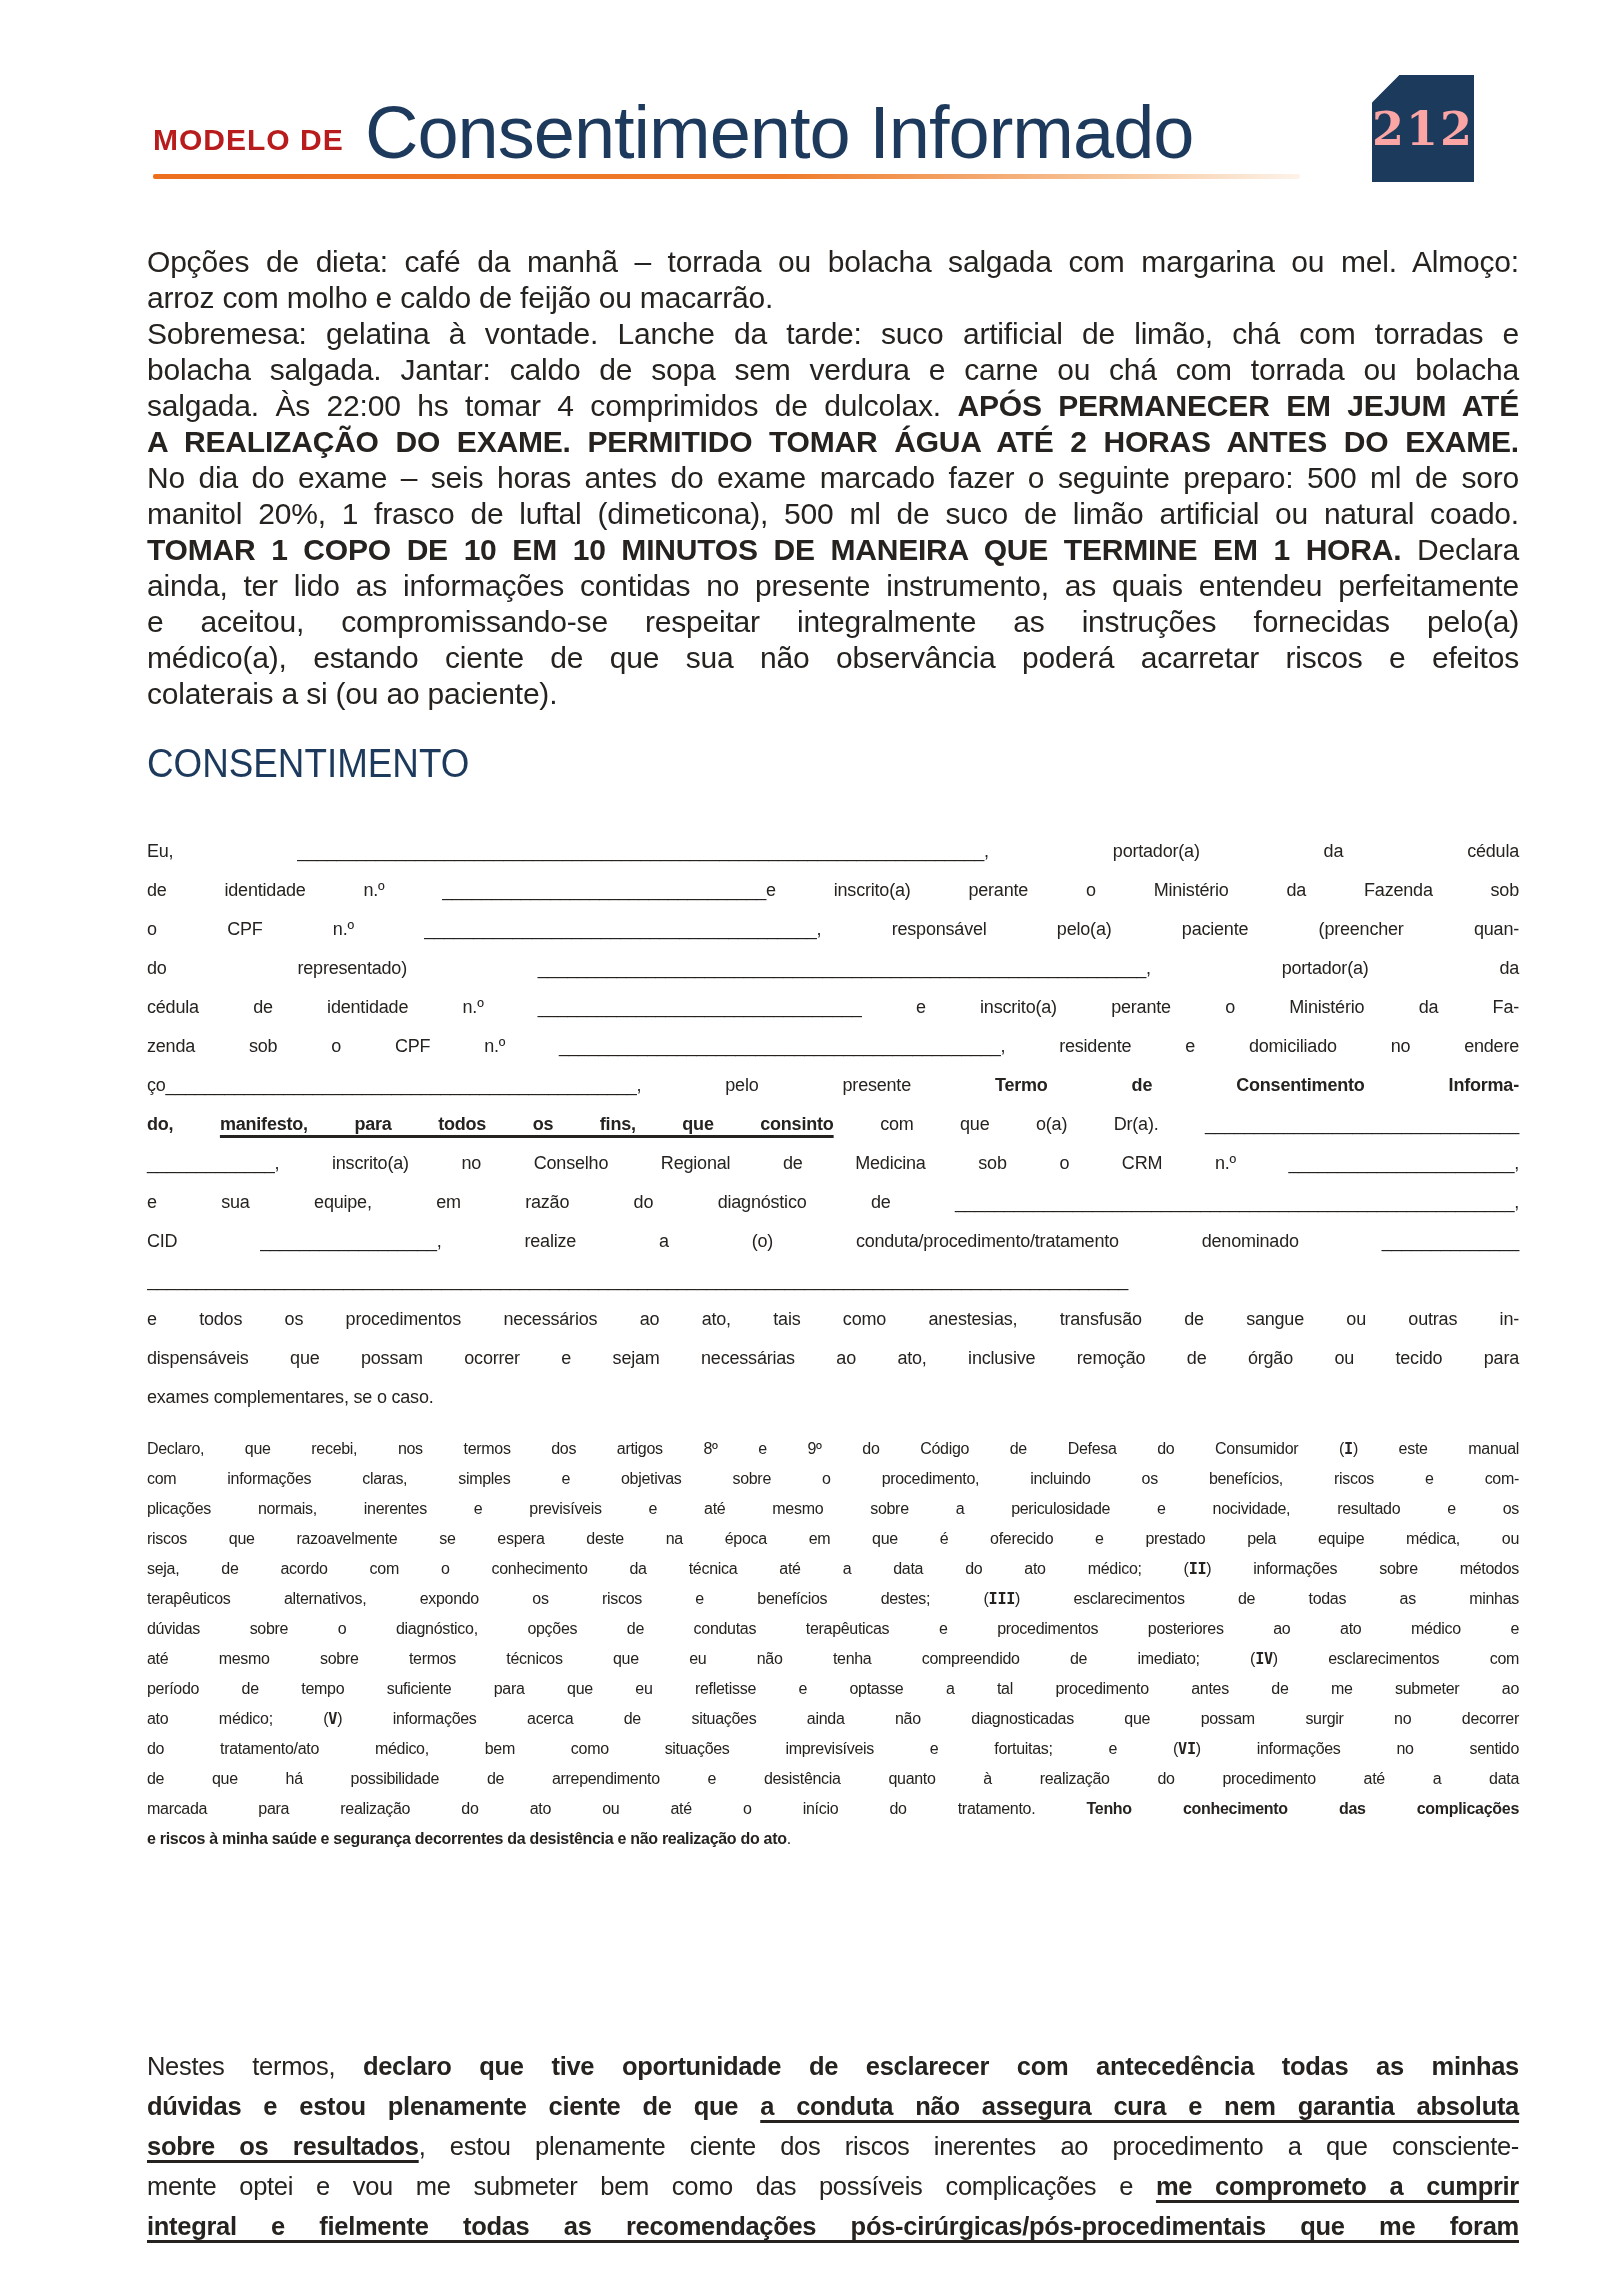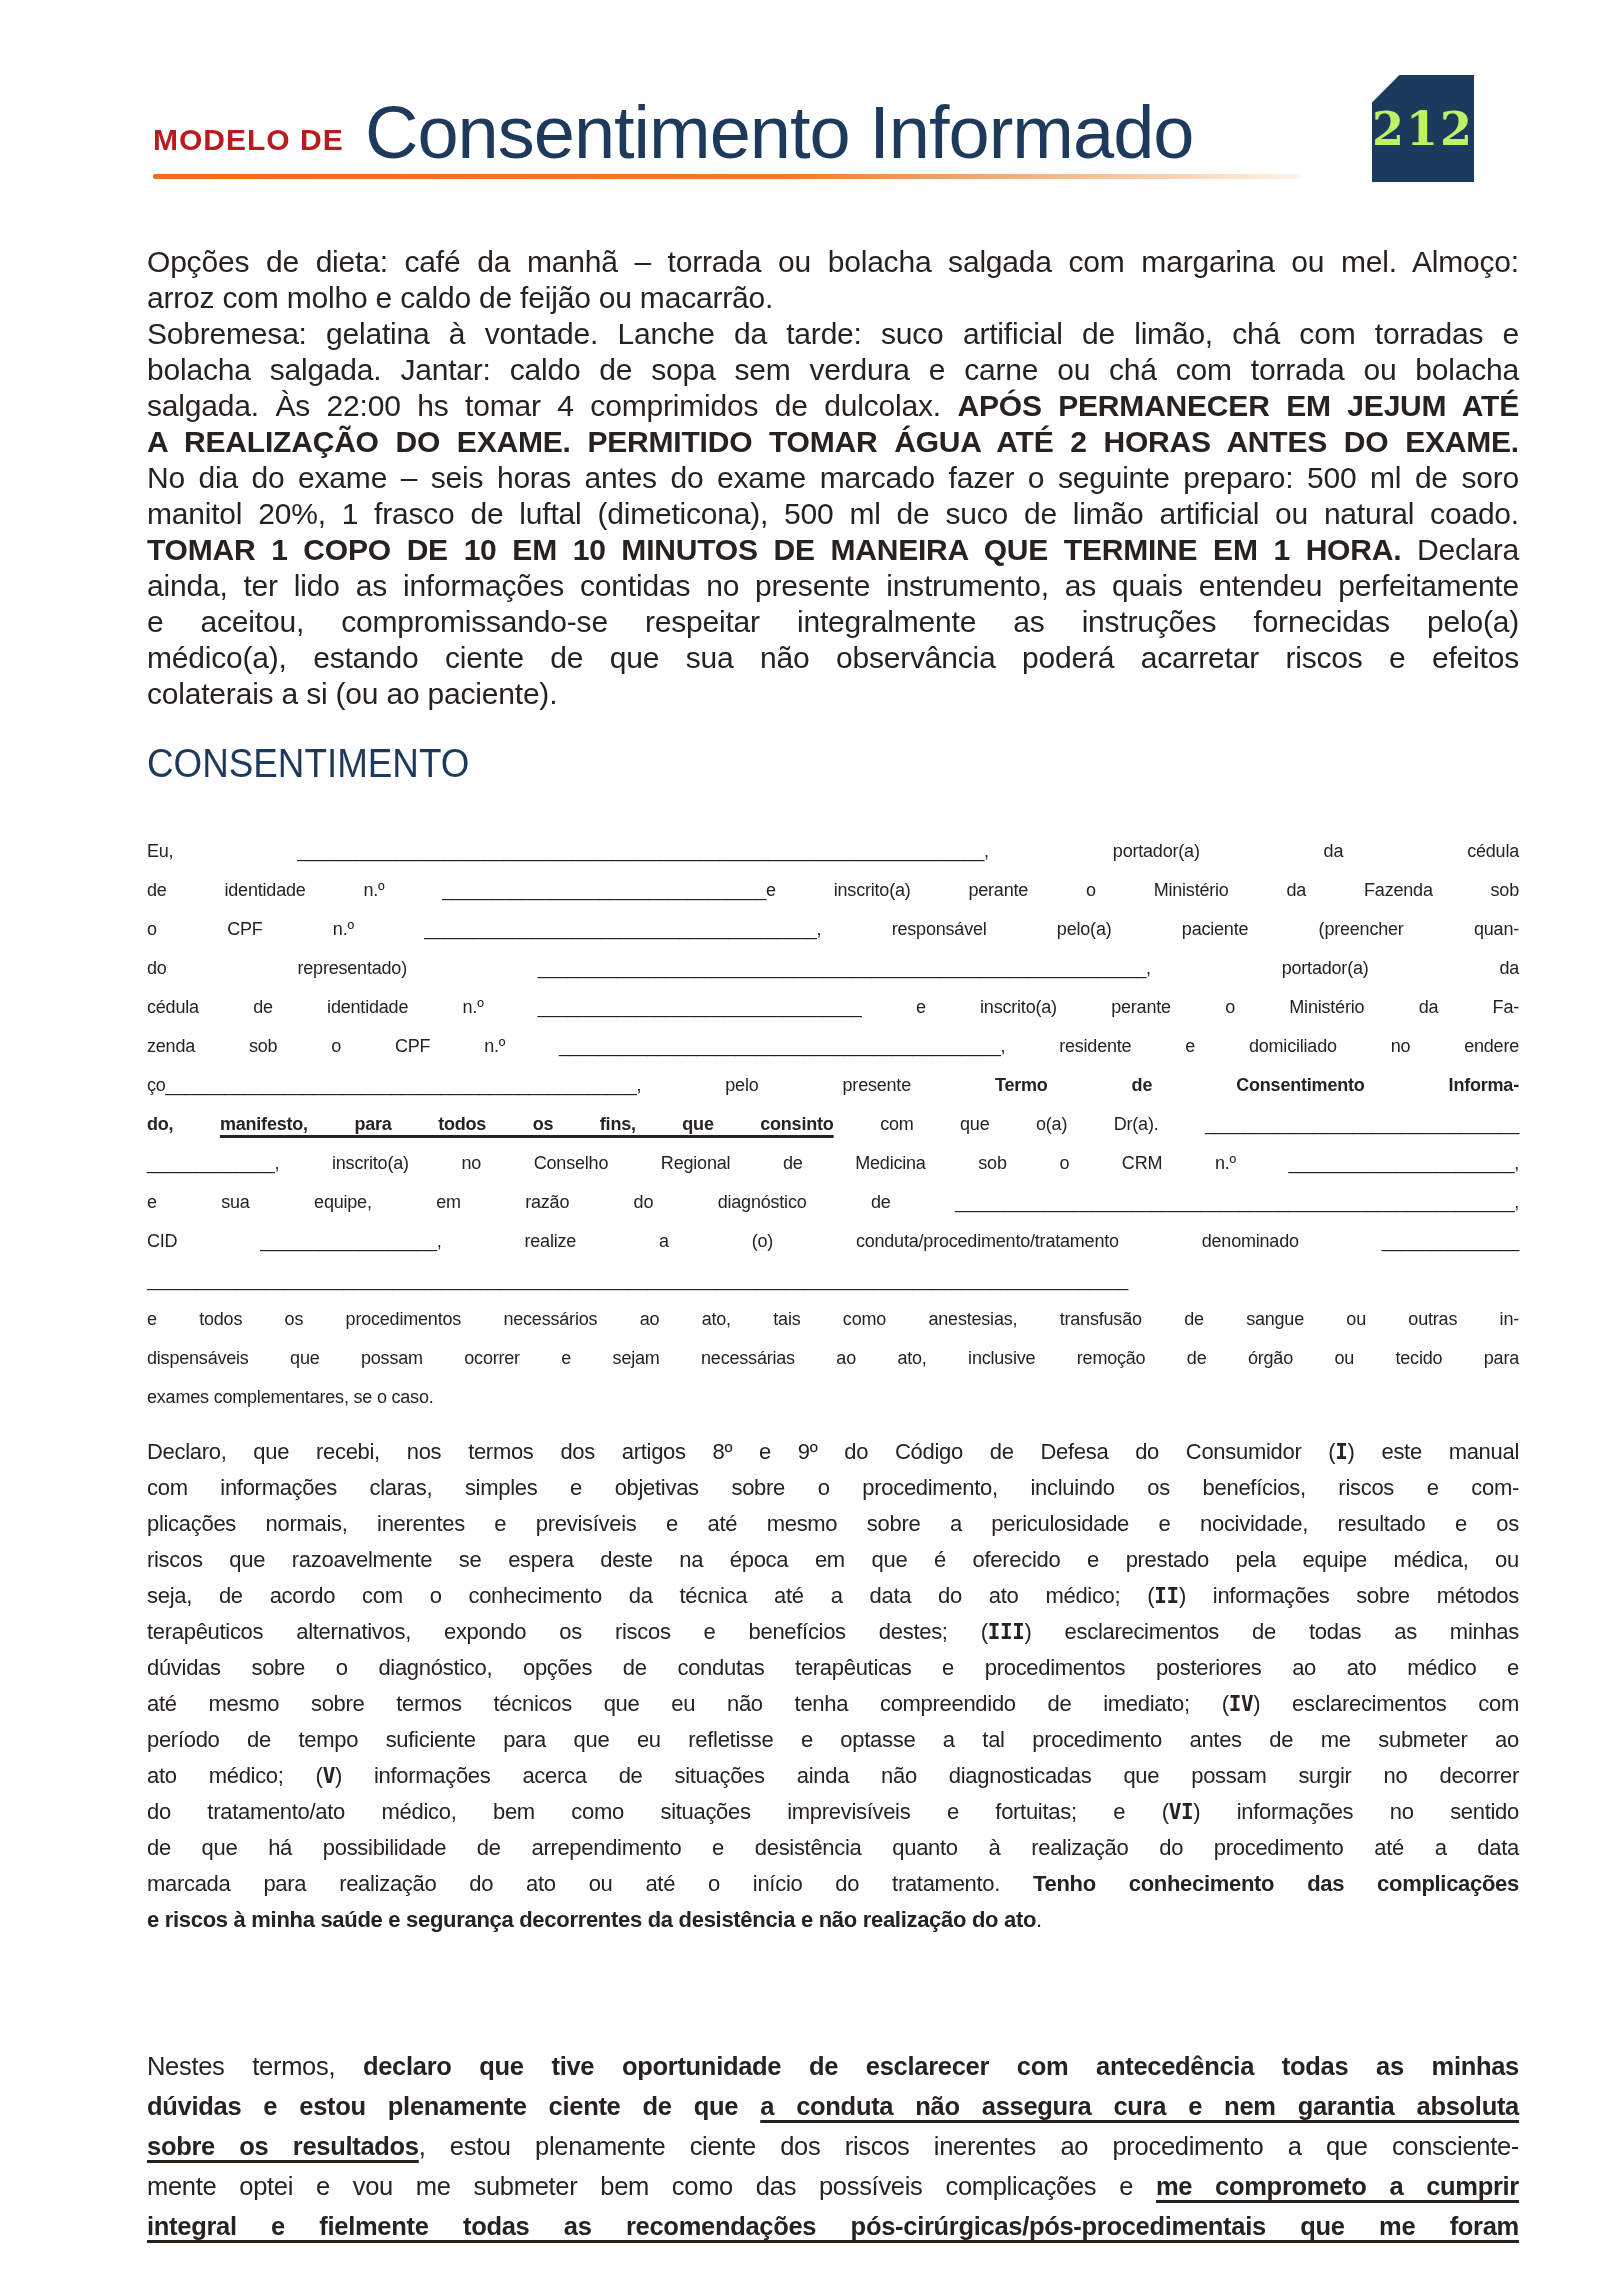--- a/index.html
+++ b/index.html
@@ -21,33 +21,33 @@
     background:linear-gradient(90deg,#ed6f1e 0%,#ef7b2a 55%,#f7c9a0 85%,#fdf3ea 100%);
     border-radius:2px;
   }
   .badge{
     position:absolute;left:1372px;top:75px;width:102px;height:107px;
     background:#1c3a5c;clip-path:polygon(27.4px 0,100% 0,100% 100%,0 100%,0 27.4px);
     display:flex;align-items:center;justify-content:center;
   }
   .badge span{
     font-family:"DejaVu Serif",serif;font-weight:700;font-size:46px;
-    color:#bef264;letter-spacing:2px;
+    color:#fca5a5;letter-spacing:2px;
   }
   
   .consent-heading{
     position:absolute;left:147px;top:741px;margin:0;font-size:40px;font-weight:400;
     color:#1d3a5c;letter-spacing:0;transform:scaleX(0.92);transform-origin:left top;
     white-space:nowrap;
   }
   
   .textblock{position:absolute;left:147px;width:1372px;}
   .intro  {top:244px;font-size:30px;line-height:36px;letter-spacing:-0.2px;}
   .consent{top:832px;font-size:18px;line-height:39px;letter-spacing:-0.2px;}
-  .declaro{top:1434px;font-size:22px;line-height:36px;letter-spacing:-0.3px;}
+  .declaro{top:1434px;font-size:16px;line-height:30px;letter-spacing:-0.3px;}
   .nestes {top:1998px;font-size:25.5px;line-height:40px;letter-spacing:-0.3px;margin-top:48px;}
   .line{text-align:justify;text-align-last:justify;}
   .line.nj{text-align-last:left;}
   .line.clip{white-space:nowrap;overflow:hidden;text-align-last:left;}
   .b{font-weight:700;}
   .u{text-decoration:underline;text-decoration-thickness:2.9px;text-underline-offset:4.9px;}
   .m{font-family:"DejaVu Sans Mono",monospace;font-weight:700;font-size:0.95em;}
 </style>
 </head>
 <body>

